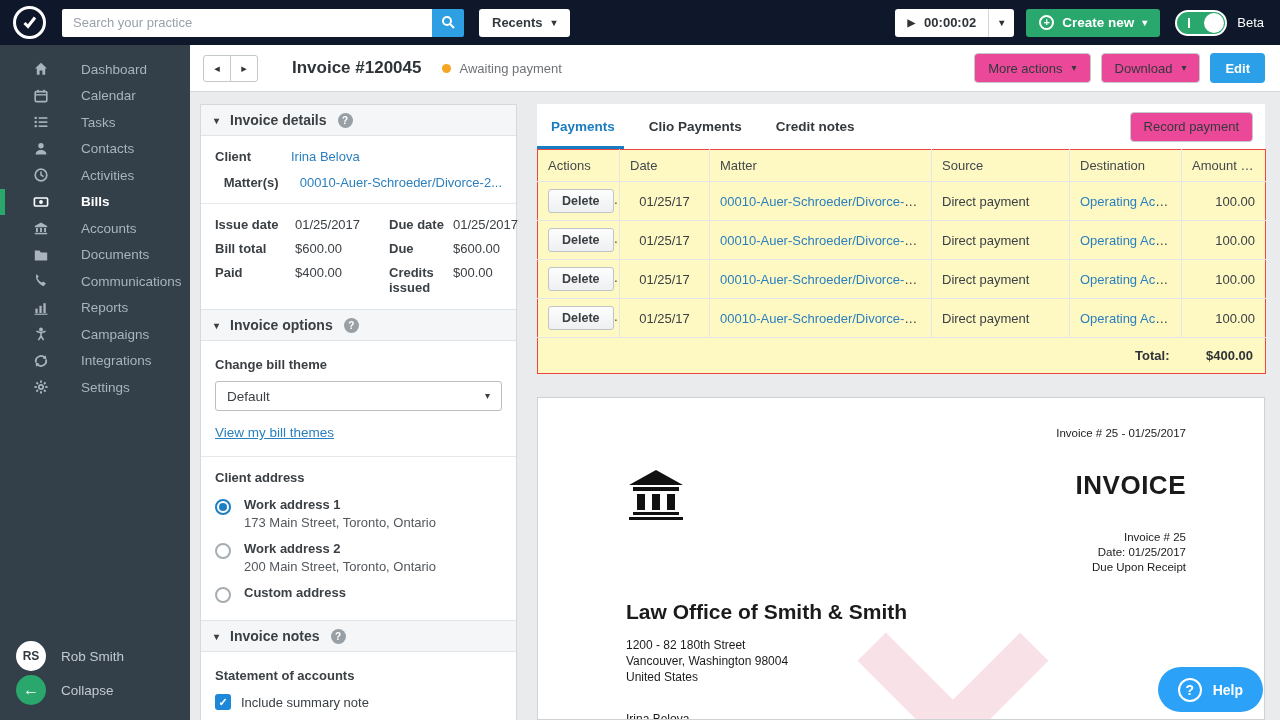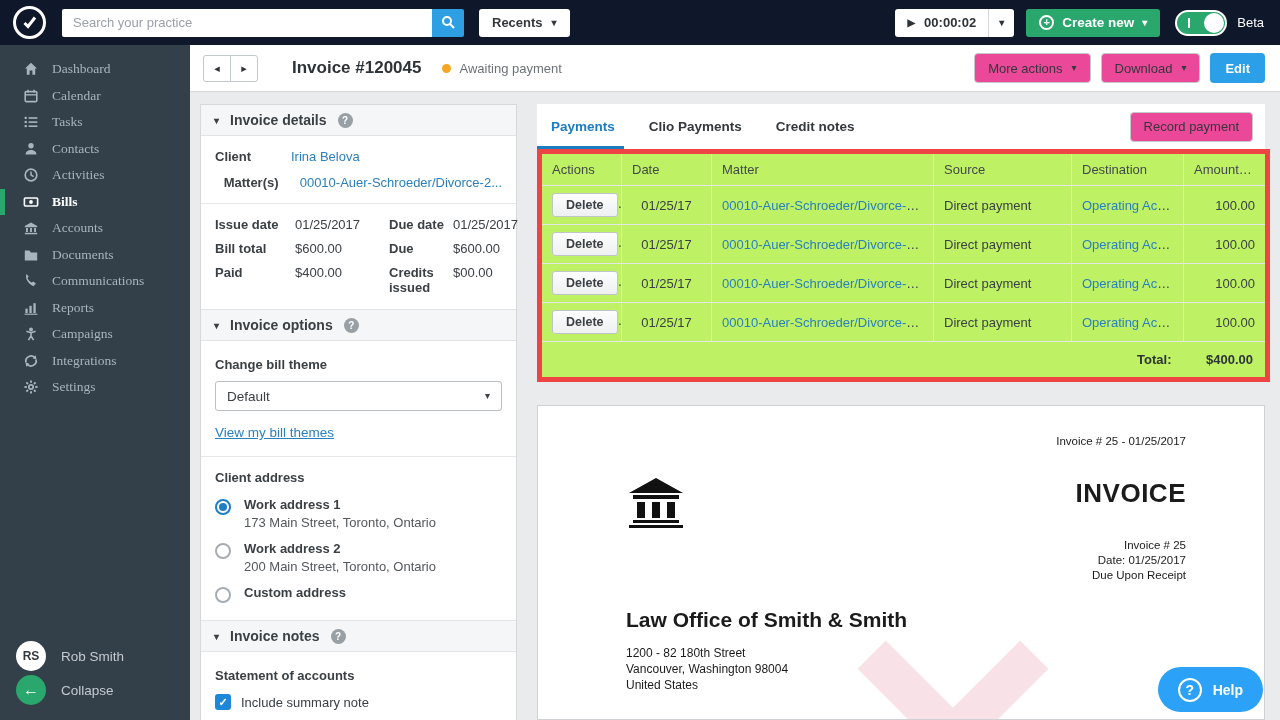--- a/index.html
+++ b/index.html
@@ -24,21 +24,21 @@
   .create-btn { height:28px; margin-left:12px; background:#2aa76d; border:none; border-radius:3px; color:#fff; display:flex; align-items:center; gap:8px; padding:0 13px; font-size:13.5px; font-weight:bold; cursor:pointer; }
   .plus-circle { width:15px; height:15px; border:2px solid #fff; border-radius:50%; font-size:11px; font-weight:bold; line-height:11px; text-align:center; }
   .toggle { width:52px; height:26px; margin-left:15px; border:2px solid #fff; background:#2aa76d; border-radius:14px; position:relative; cursor:pointer; }
   .toggle-knob { position:absolute; right:1px; top:1px; width:20px; height:20px; background:#fff; border-radius:50%; }
   .toggle-on-mark { position:absolute; left:11px; top:6px; width:2px; height:10px; background:#fff; }
   .beta-label { color:#fff; font-size:13px; margin-left:10px; }
 
   
   .sidebar { position:fixed; top:45px; left:0; width:190px; height:675px; background:#333f49; display:flex; flex-direction:column; z-index:40; }
   .nav { padding-top:11px; }
-  .nav-item { height:26.5px; display:flex; align-items:center; gap:13px; padding-left:18px; border-left:5px solid transparent; color:#a9b4bc; font-size:13.5px; cursor:pointer;font-family:Liberation Serif, serif; }
+  .nav-item { height:26.5px; display:flex; align-items:center; gap:32px; padding-left:28px; border-left:5px solid transparent; color:#a9b4bc; font-size:13.5px; cursor:pointer; }
   .nav-item svg { width:16px; height:16px; flex:none; }
   .nav-item.active { color:#fff; font-weight:bold; border-left-color:#2aa76d; }
   .sidebar-footer { margin-top:auto; padding:0 0 13px 16px; }
   .side-row { height:34px; display:flex; align-items:center; gap:15px; cursor:pointer; color:#c3cbd1; font-size:13.5px; }
   .avatar { width:30px; height:30px; background:#fff; border-radius:50%; color:#33383c; font-size:12px; font-weight:bold; display:flex; align-items:center; justify-content:center; flex:none; }
   .collapse-circle { width:30px; height:30px; background:#2aa76d; border-radius:50%; color:#fff; font-size:16px; font-weight:bold; display:flex; align-items:center; justify-content:center; flex:none; }
 
   
   .main { position:absolute; left:190px; top:45px; width:1090px; height:675px; }
   .page-header { height:47px; background:#fff; border-bottom:1px solid #d6d9db; display:flex; align-items:center; padding:0 15px 0 13px; }
@@ -83,21 +83,21 @@
   .checkbox { width:16px; height:16px; background:#1e88d8; border-radius:3px; color:#fff; font-size:11px; font-weight:bold; display:flex; align-items:center; justify-content:center; flex:none; }
 
   
   .right-col { flex:1; display:flex; flex-direction:column; min-width:0; }
   .tabs-bar { background:#fff; display:flex; align-items:center; height:45px; padding:0 12px 0 14px; position:relative; }
   .tab { font-size:13.5px; font-weight:bold; color:#33383c; margin-right:34px; height:45px; display:flex; align-items:center; position:relative; cursor:pointer; }
   .tab.active { color:#1a7cc1; }
   .tab.active::after { content:""; position:absolute; left:-14px; right:-9px; bottom:0; height:3px; background:#1a7cc1; }
   .record-btn { margin-left:auto; }
 
-  table.payments { width:100%; border-collapse:collapse; background:#bef264; border:5px solid #ef4444; table-layout:fixed; font-size:13px; color:#3b4045; }
+  table.payments { width:100%; border-collapse:collapse; background:#fef9c3; border:1px solid #ef4444; table-layout:fixed; font-size:13px; color:#3b4045; }
   .payments th, .payments td { border-right:1px solid #e4e6e8; border-bottom:1px solid #e4e6e8; padding:7px 10px; overflow:hidden; white-space:nowrap; text-overflow:ellipsis; }
   .payments th:last-child, .payments td:last-child { border-right:none; }
   .payments th { font-weight:500; text-align:left; color:#43484c; padding:8px 10px; }
   .al-c { text-align:center !important; }
   .al-r { text-align:right !important; }
   .del-btn { padding:4px 13px; font-size:12.5px; font-weight:bold; color:#3b4045; background:linear-gradient(#fdfdfd,#eef0f1); border:1px solid #bfc4c7; border-radius:3px; cursor:pointer; font-family:"Liberation Sans",sans-serif; }
   .payments tfoot td { border-right:none; border-bottom:none; font-weight:bold; text-align:right; padding:10px 12px; color:#2e3338; }
 
   
   .preview { margin-top:23px; background:#fff; border:1px solid #cfd2d4; height:600px; position:relative; overflow:hidden; padding:29px 78px 0 88px; color:#1b1b1b; }

